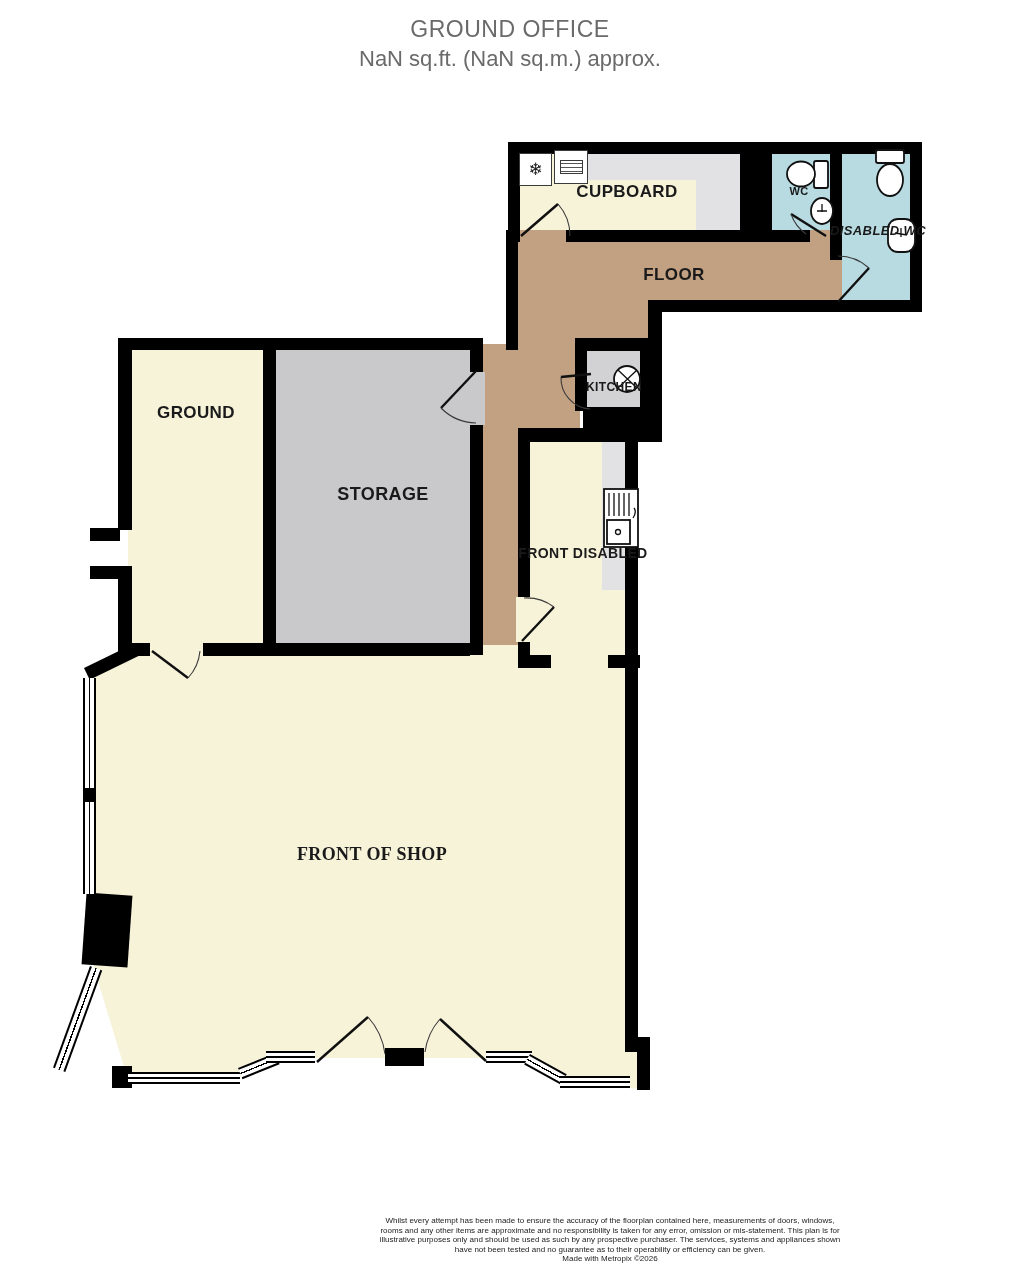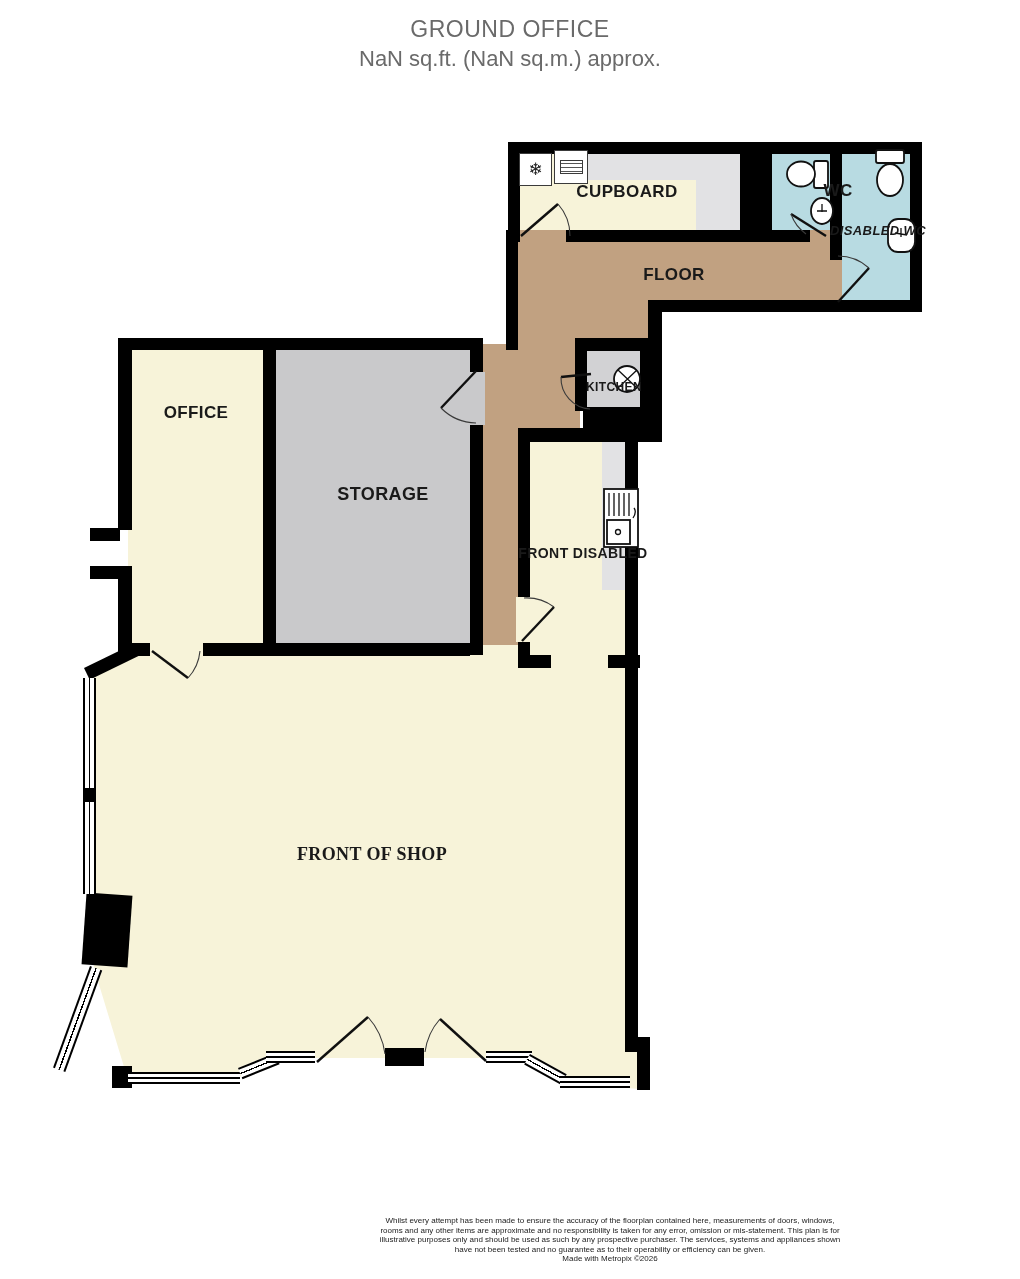--- a/index.html
+++ b/index.html
@@ -163,26 +163,26 @@
     <path class="fixline" d="M618,370 L637,388 M637,370 L618,388"></path>
 
     <rect class="fix" x="604" y="489" width="34" height="58"></rect>
     <path class="fixline" d="M609,493 l0,23 M614,493 l0,23 M619,493 l0,23 M624,493 l0,23 M629,493 l0,23"></path>
     <rect class="fix" x="607" y="520" width="23" height="24"></rect>
     <circle class="fixline" cx="618" cy="532" r="2.5"></circle>
     <path class="fixline" d="M633,518 q4,-6 1,-10"></path>
   </svg>
 
   <span class="room-label" style="left:627px;top:192px;font-size:17px;">CUPBOARD</span>
-  <span class="room-label" style="left:838px;top:191px;font-size:17px;">WC</span>
+  <span class="room-label" style="left:799px;top:191px;font-size:11px;">WC</span>
   <span class="room-label" style="left:878px;top:230px;font-size:13px;font-style:italic;">DISABLED WC</span>
   <span class="room-label" style="left:674px;top:275px;font-size:17px;">FLOOR</span>
   <span class="room-label" style="left:614px;top:387px;font-size:12px;">KITCHEN</span>
   <span class="room-label" style="left:583px;top:553px;font-size:14px;">FRONT DISABLED</span>
-  <span class="room-label" style="left:196px;top:413px;font-size:17px;">OFFICE</span>
+  <span class="room-label" style="left:196px;top:413px;font-size:17px;">GROUND</span>
   <span class="room-label" style="left:367px;top:494px;font-size:18px;margin-left:16px;">STORAGE</span>
   <span class="room-label" style="left:372px;top:854px;font-size:18px;font-family:Liberation Serif, serif;">FRONT OF SHOP</span>
 
   <div class="footer-block">
     <div>Whilst every attempt has been made to ensure the accuracy of the floorplan contained here, measurements of doors, windows, rooms and any other items are approximate and no responsibility is taken for any error, omission or mis-statement. This plan is for illustrative purposes only and should be used as such by any prospective purchaser. The services, systems and appliances shown have not been tested and no guarantee as to their operability or efficiency can be given.</div>
     <div>Made with Metropix ©2026</div>
   </div>
 
 </div>
 

